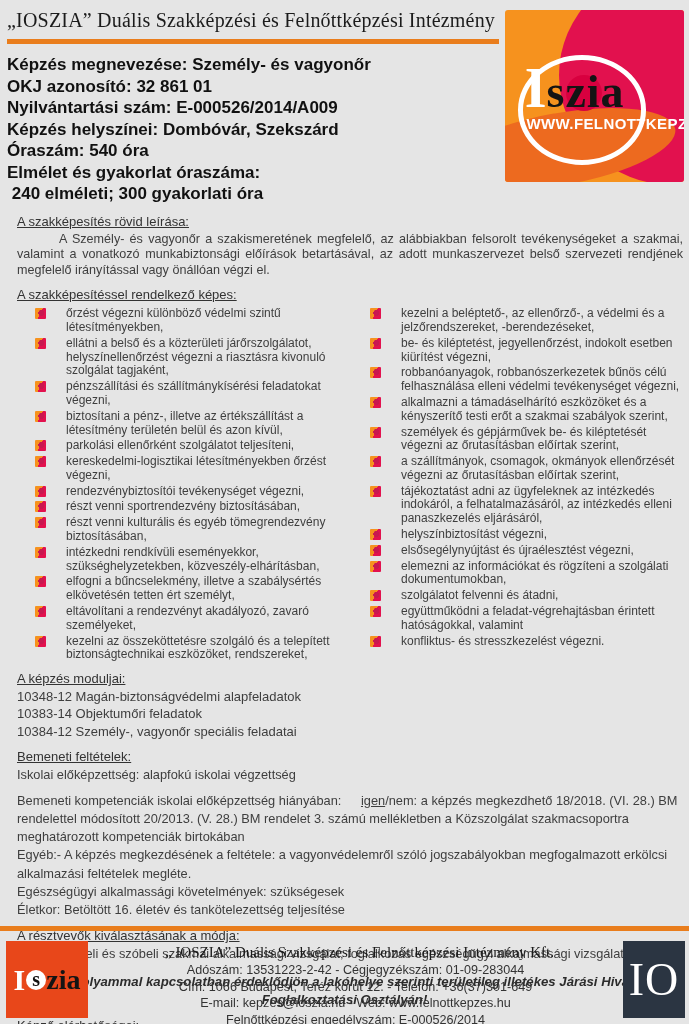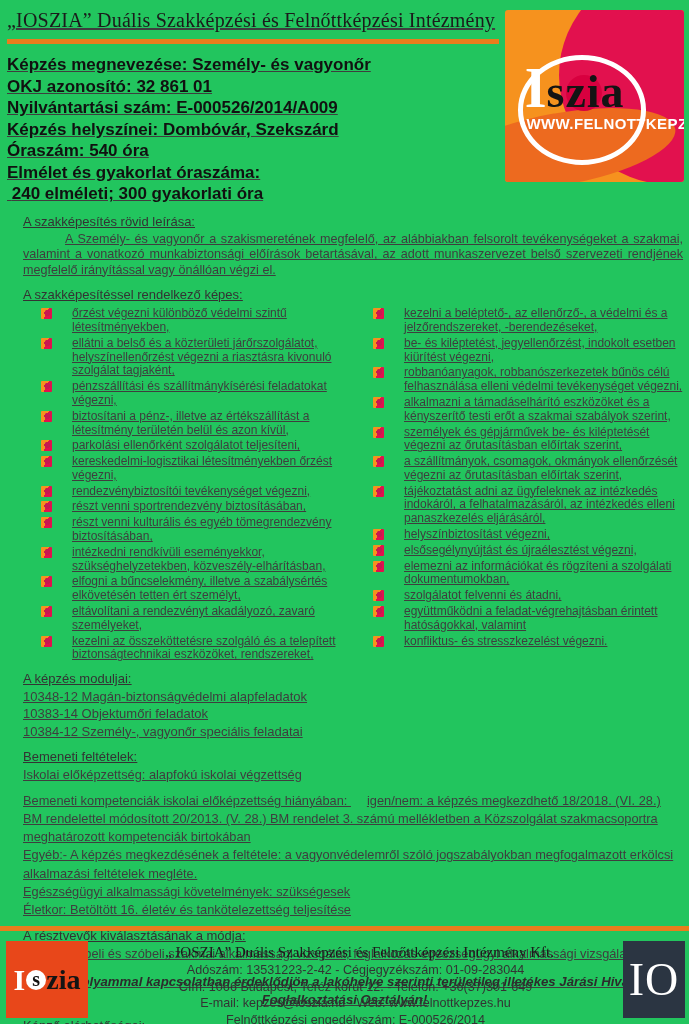--- a/index.html
+++ b/index.html
@@ -1,18 +1,18 @@
 <!DOCTYPE html>
 <html lang="hu"><head>
 <meta charset="utf-8">
 <style>
   html,body{margin:0;padding:0;background:#fff;}
   .page{
-    width:689px;height:1024px;position:relative;background:#22c55e;
-    font-family:"Liberation Sans",sans-serif;color:#3e3e3e;overflow:hidden;text-decoration:underline;
+    width:689px;height:1024px;position:relative;background:#e5e5e5;
+    font-family:"Liberation Sans",sans-serif;color:#3e3e3e;overflow:hidden;
   }
   
   .top{position:relative;padding:6px 6px 0 7px;}
   .org-title{
     font-family:"Liberation Serif",serif;font-size:20px;font-weight:normal;
     color:#1b1b1b;margin:3px 0 7px 0;letter-spacing:.2px;
   }
   .rule{width:492px;height:5px;background:#E97D1C;}
   .info-block{margin-top:10px;width:490px;font-size:17px;font-weight:bold;
     color:#111;line-height:1.27;}
@@ -28,21 +28,21 @@
     border:5px solid #fff;border-radius:50%;box-sizing:border-box;}
   .s-circle{position:absolute;left:34%;top:38%;width:36px;height:36px;
     border-radius:50%;background:#D8003F;}
   .logo-text{position:absolute;left:11%;top:27%;font-family:"Liberation Serif",serif;
     white-space:nowrap;}
   .logo-text .li{color:#fff;font-size:56px;font-weight:bold;}
   .logo-text .lsz{color:#141414;font-size:46px;font-weight:bold;letter-spacing:1px;}
   .logo-url{position:absolute;left:12%;top:61%;color:#fff;font-size:15px;
     font-weight:bold;letter-spacing:.4px;}
   
-  .section{margin:0 6px 0 23px;}
+  .section{margin:0 6px 0 17px;}
   .h-underline{font-size:13px;color:#333;text-decoration:underline;
     margin:9px 0 2px 0;}
   .desc{text-align:justify;text-indent:42px;font-size:12.6px;line-height:1.22;
     margin:3px 0 0 0;}
   .cols{display:flex;gap:4px;margin-top:5px;}
   .col{flex:1;display:flex;flex-direction:column;gap:2px;padding-left:18px;}
   .cap-item{display:flex;gap:20px;font-size:12px;line-height:1.15;}
   .mini-logo{flex:0 0 11px;width:11px;height:11px;margin-top:1px;border-radius:1px;
     background:
       radial-gradient(circle at 58% 45%, #c81850 0 34%, rgba(0,0,0,0) 36%),

